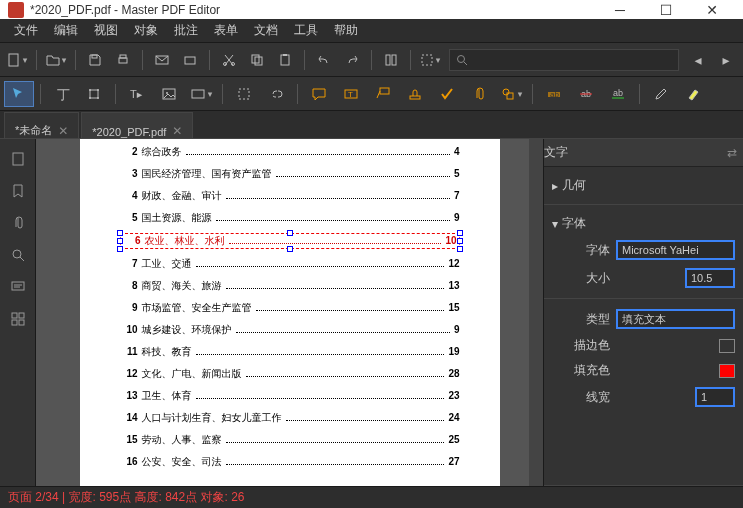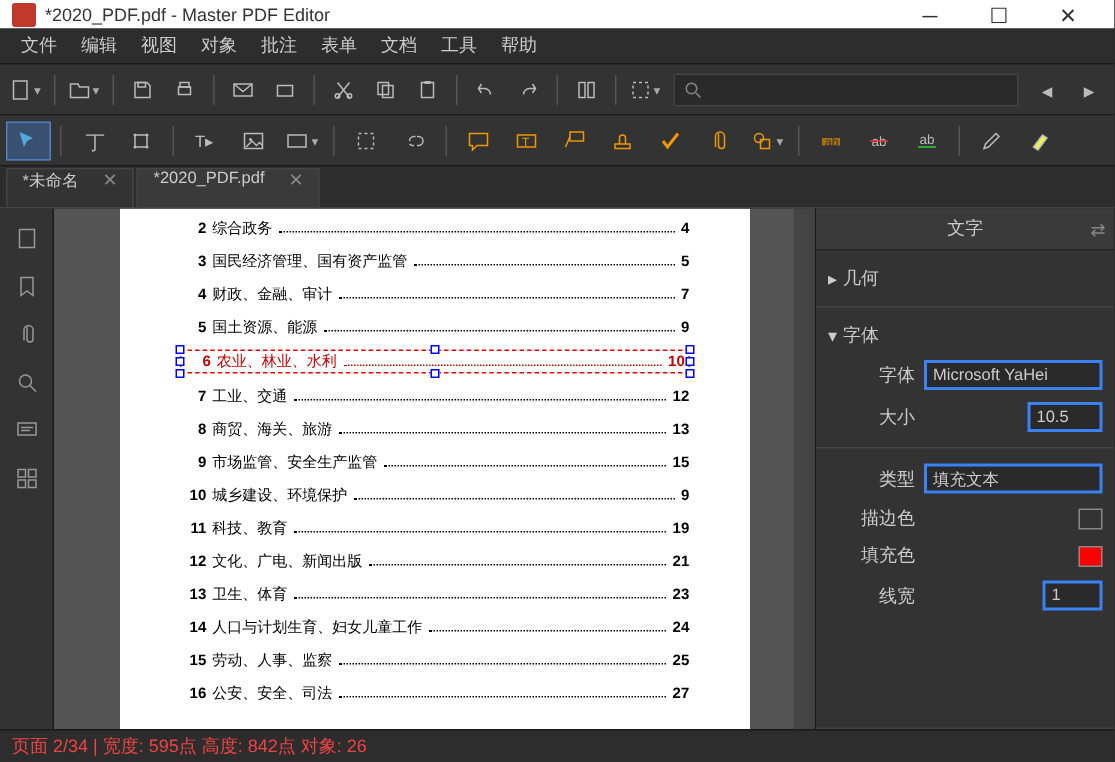--- a/index.html
+++ b/index.html
@@ -12,39 +12,39 @@
 .menubar { height: 24px; background: #2d2d2d; display: flex; align-items: flex-start; padding: 0 6px; border-bottom: 1px solid #1a1a1a; }
 .menuitem { padding: 3px 8px; color: #ccc; font-size: 12px; }
 .toolbar { height: 34px; background: #333; display: flex; align-items: center; padding: 0 4px; border-bottom: 1px solid #1a1a1a; gap: 2px; }
 .tbtn { width: 26px; height: 26px; display: flex; align-items: center; justify-content: center; color: #bbb; font-size: 14px; border: 1px solid transparent; }
 .tbtn.active { background: #3a5070; border: 1px solid #5080c0; }
 .tsep { width: 1px; height: 20px; background: #555; margin: 0 4px; }
 .tbar2 .tbtn { width: 30px; }
 .search { flex: 1; height: 22px; background: #2a2a2a; border: 1px solid #444; padding: 0 6px; display: flex; align-items: center; margin: 0 4px; }
 .search svg { margin-right: 4px; }
 .tabbar { height: 28px; background: #2d2d2d; display: flex; align-items: flex-end; padding: 0 4px; border-bottom: 1px solid #444; }
-.tab { height: 26px; padding: 0 10px; display: flex; align-items: flex-start; background: #333; border: 1px solid #444; border-bottom: none; margin-right: 2px; font-size: 11px; gap: 16px; }
+.tab { height: 26px; padding: 0 10px; display: flex; align-items: flex-end; background: #333; border: 1px solid #444; border-bottom: none; margin-right: 2px; font-size: 11px; gap: 6px; }
 .tab.active { background: #3a3a3a; }
 .tabclose { font-size: 12px; color: #888; }
 .main { flex: 1; display: flex; overflow: hidden; }
 .leftbar { width: 36px; background: #333; border-right: 1px solid #1a1a1a; display: flex; flex-direction: column; padding-top: 6px; gap: 4px; align-items: center; }
 .lbtn { width: 28px; height: 28px; display: flex; align-items: center; justify-content: center; color: #999; }
 .docarea { flex: 1; background: #555; display: flex; justify-content: center; overflow: hidden; position: relative; }
 .page { width: 420px; background: #fff; color: #000; padding: 16px 40px; font-size: 10px; margin-top: 0; }
 .tocline { display: flex; align-items: baseline; margin: 8px 0; font-family: SimSun, serif; }
 .tocline .num { width: 18px; text-align: right; margin-right: 4px; font-weight: bold; }
 .tocline .txt { white-space: nowrap; }
 .tocline .dots { flex: 1; border-bottom: 1px dotted #000; margin: 0 4px 3px 4px; }
 .tocline .pg { font-weight: bold; }
 .tocline.selected { position: relative; }
 .tocline.selected .wrap { border: 1px dashed #e00; color: #c00; display: flex; flex: 1; align-items: baseline; padding: 0 2px; }
 .handle { position: absolute; width: 6px; height: 6px; background: #fff; border: 1px solid #00f; }
 .scrollbar { width: 14px; background: #444; }
 .rightpanel { width: 200px; background: #333; border-left: 1px solid #1a1a1a; display: flex; flex-direction: column; font-size: 12px; }
-.rphdr { height: 28px; background: #3a3a3a; display: flex; align-items: center; justify-content: center; border-bottom: 1px solid #222; position: relative; }
+.rphdr { height: 28px; background: #3a3a3a; display: flex; align-items: center; border-bottom: 1px solid #222; position: relative; }
 .rphdr .opts { position: absolute; right: 6px; color: #888; }
 .rpsection { padding: 6px 8px; border-bottom: 1px solid #444; }
 .rpsecttitle { display: flex; align-items: center; gap: 4px; padding: 4px 0; color: #ccc; }
 .rprow { display: flex; align-items: center; padding: 4px 0 4px 16px; gap: 6px; }
 .rplabel { min-width: 42px; text-align: right; color: #ccc; }
 .rpval { flex: 1; height: 20px; background: #2a2a2a; border: 2px solid #3b82f6; padding: 2px 4px; color: #ccc; font-size: 11px; display: flex; align-items: center; }
 .colorswatch { width: 16px; height: 14px; background: #f00; border: 1px solid #888; }
 .statusbar { height: 22px; background: #2d2d2d; border-top: 1px solid #1a1a1a; display: flex; align-items: center; padding: 0 8px; color: #ef4444; font-size: 12px; }
 svg { display: block; }
 .arrow { font-size: 9px; color: #aaa; margin-left: 2px; }
@@ -411,21 +411,21 @@
         <div class="tocline">
           <span class="num">11</span> 
           <span class="txt">科技、教育</span>
           <span class="dots"></span>
           <span class="pg">19</span>
         </div>
         <div class="tocline">
           <span class="num">12</span> 
           <span class="txt">文化、广电、新闻出版</span>
           <span class="dots"></span>
-          <span class="pg">21</span>
+          <span class="pg">28</span>
         </div>
         <div class="tocline">
           <span class="num">13</span> 
           <span class="txt">卫生、体育</span>
           <span class="dots"></span>
           <span class="pg">23</span>
         </div>
         <div class="tocline">
           <span class="num">14</span> 
           <span class="txt">人口与计划生育、妇女儿童工作</span>

